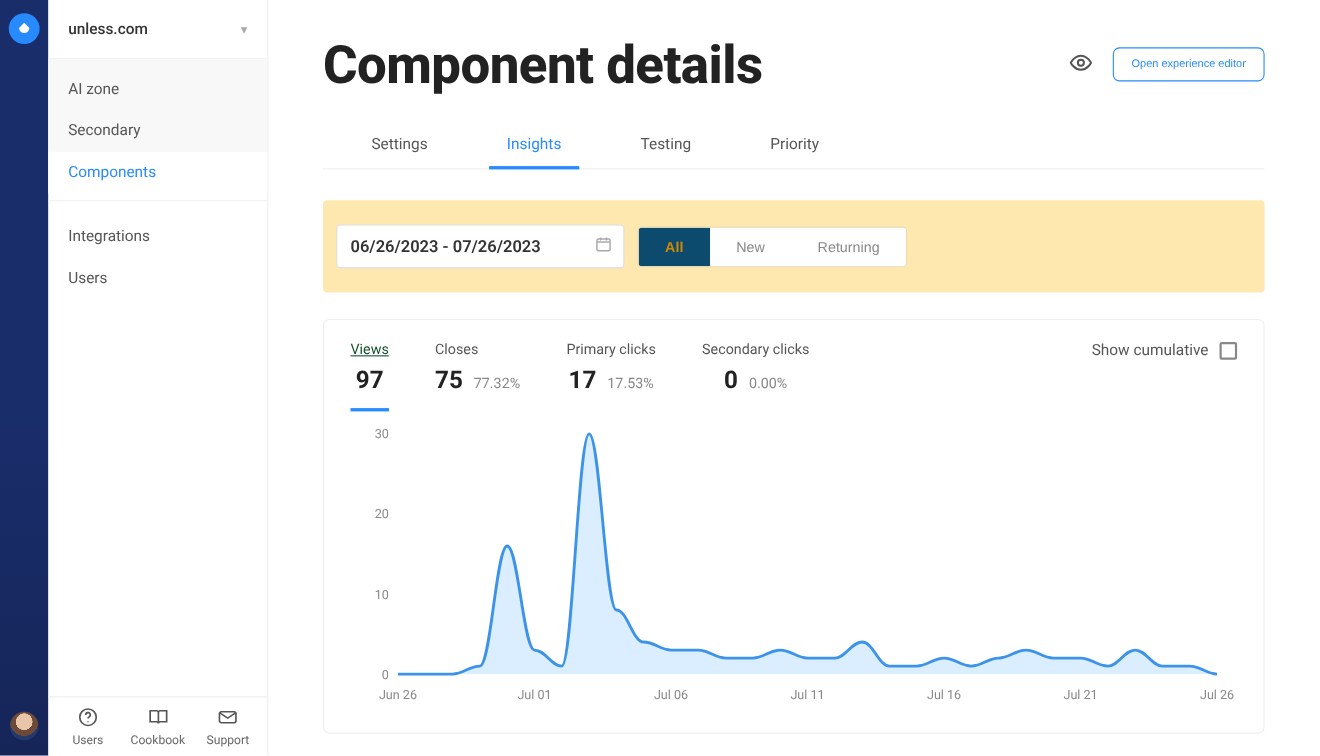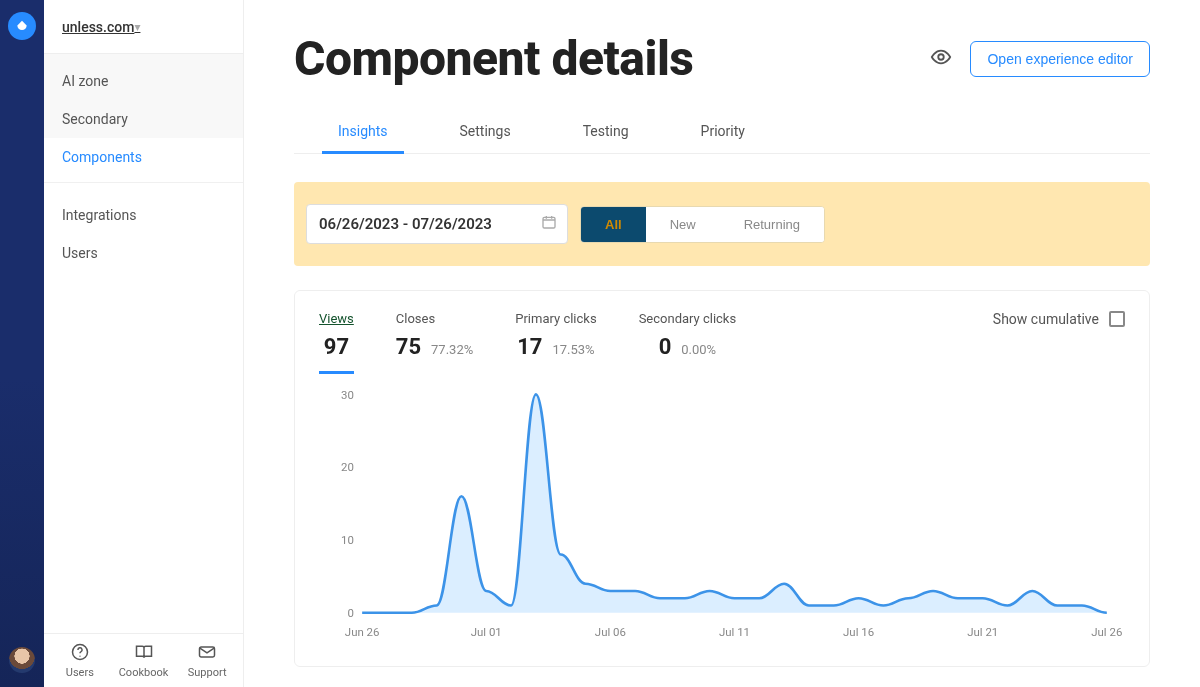--- a/index.html
+++ b/index.html
@@ -4,36 +4,36 @@
 <style>
   * { box-sizing: border-box; margin: 0; padding: 0; }
   body { font-family: -apple-system, BlinkMacSystemFont, "Segoe UI", Roboto, "Helvetica Neue", sans-serif; background: #fff; color: #333; overflow: hidden; }
   .app { display: flex; width: 1200px; height: 687px; }
   .rail { width: 44px; background: linear-gradient(180deg, #1a2d6b 0%, #1a2d6b 55%, #152558 100%); display: flex; flex-direction: column; align-items: center; padding-top: 12px; }
   .rail-logo { width: 28px; height: 28px; background: #278bff; border-radius: 50%; display:flex; align-items:center; justify-content:center; }
   .rail-logo svg { width: 14px; height:14px; }
   .rail-spacer { flex:1; }
   .avatar { width: 26px; height:26px; border-radius:50%; background: radial-gradient(circle at 50% 35%, #e8c5a8 0 35%, #6b4a3a 36% 60%, #243a6e 61% 100%); margin-bottom: 14px; }
   .sidebar { width: 200px; background: #fff; border-right: 1px solid #eee; display:flex; flex-direction:column; }
-  .site-select { height: 54px; display:flex; align-items:center; padding: 0 18px; border-bottom:1px solid #eee; font-size:14px; color:#333; font-weight:500;text-decoration:underline; }
+  .site-select { height: 54px; display:flex; align-items:center; justify-content:space-between; padding: 0 18px; border-bottom:1px solid #eee; font-size:14px; color:#333; font-weight:500; }
   .chevron { color:#aaa; font-size:12px; }
   .nav { padding-top: 8px; }
   .nav-item { padding: 11px 18px; font-size: 14px; color:#555; cursor:pointer; }
   .nav-group-gap { height: 6px; border-top:1px solid #f0f0f0; margin-top:6px; }
   .nav-item.active { color:#278bff; background:#fff; border-right: 2px solid #fff; position:relative; }
   .nav-section-bg { background:#f8f8f8; }
   .footer-tools { margin-top:auto; border-top:1px solid #eee; display:flex; padding: 8px 4px 8px 4px; justify-content:space-around; }
   .ftool { display:flex; flex-direction:column; align-items:center; gap:4px; font-size:11px; color:#666; cursor:pointer; flex:1; }
   .ftool svg { width:20px; height:20px; stroke:#555; }
   .main { flex:1; padding: 30px 50px 0 50px; overflow:auto; }
   .header-row { display:flex; align-items:center; justify-content:space-between; margin-bottom: 24px; }
   .title { font-size: 48px; font-weight: 800; color:#222; letter-spacing:-0.5px; }
   .header-actions { display:flex; align-items:center; gap:18px; }
   .eye { color:#666; }
-  .btn-outline { border:1px solid #278bff; color:#278bff; background:#fff; border-radius:6px; padding:9px 16px; font-size:14px; cursor:pointer; }
+  .btn-outline { border:1px solid #278bff; color:#278bff; background:#fff; border-radius:6px; padding:9px 16px; font-size:10px; cursor:pointer; }
   .tabs { display:flex; gap: 40px; border-bottom:1px solid #eee; margin-bottom: 28px; padding-left: 28px; }
   .tab { padding: 12px 16px 14px 16px; font-size:14px; color:#555; cursor:pointer; position:relative; }
   .tab.active { color:#278bff; }
   .tab.active::after { content:""; position:absolute; left:0; right:0; bottom:-1px; height:3px; background:#278bff; }
   .filter-bar { background:#ffe7b0; border-radius:4px; padding: 22px 12px; display:flex; align-items:center; gap:12px; margin-bottom: 24px; }
   .date-field { flex:0 0 auto; display:flex; align-items:center; background:#fff; border:1px solid #ddd; border-radius:4px; padding:0 10px 0 12px; height:40px; width:262px; font-size:15px; font-weight:600; color:#333; }
   .date-field .cal { margin-left:auto; color:#aaa; }
   .seg { display:flex; background:#fff; border:1px solid #e8d9b0; border-radius:4px; overflow:hidden; }
   .seg-btn { padding: 10px 24px; font-size:13px; color:#888; background:#fff; border:none; cursor:pointer; }
   .seg-btn.active { background:#0c4a6e; color:#d18a00; font-weight:700; }
@@ -120,22 +120,22 @@
           <svg width="22" height="22" viewBox="0 0 24 24" fill="none" stroke="#555" stroke-width="2">
               <path d="M2 12s3.5-7 10-7 10 7 10 7-3.5 7-10 7S2 12 2 12z"></path>
               <circle cx="12" cy="12" r="3"></circle>
             </svg>
         </span>
         <button class="btn-outline">Open experience editor</button>
       </div>
     </div>
 
     <div class="tabs">
+      <div class="tab">Settings</div>
       <div class="tab active">Insights</div>
-      <div class="tab">Settings</div>
       <div class="tab">Testing</div>
       <div class="tab">Priority</div>
     </div>
 
     <div class="filter-bar">
       <div class="date-field">
         <span>06/26/2023 - 07/26/2023</span>
         <span class="cal">
           <svg width="16" height="16" viewBox="0 0 24 24" fill="none" stroke="#aaa" stroke-width="2">
               <rect x="3" y="5" width="18" height="16" rx="2"></rect>

